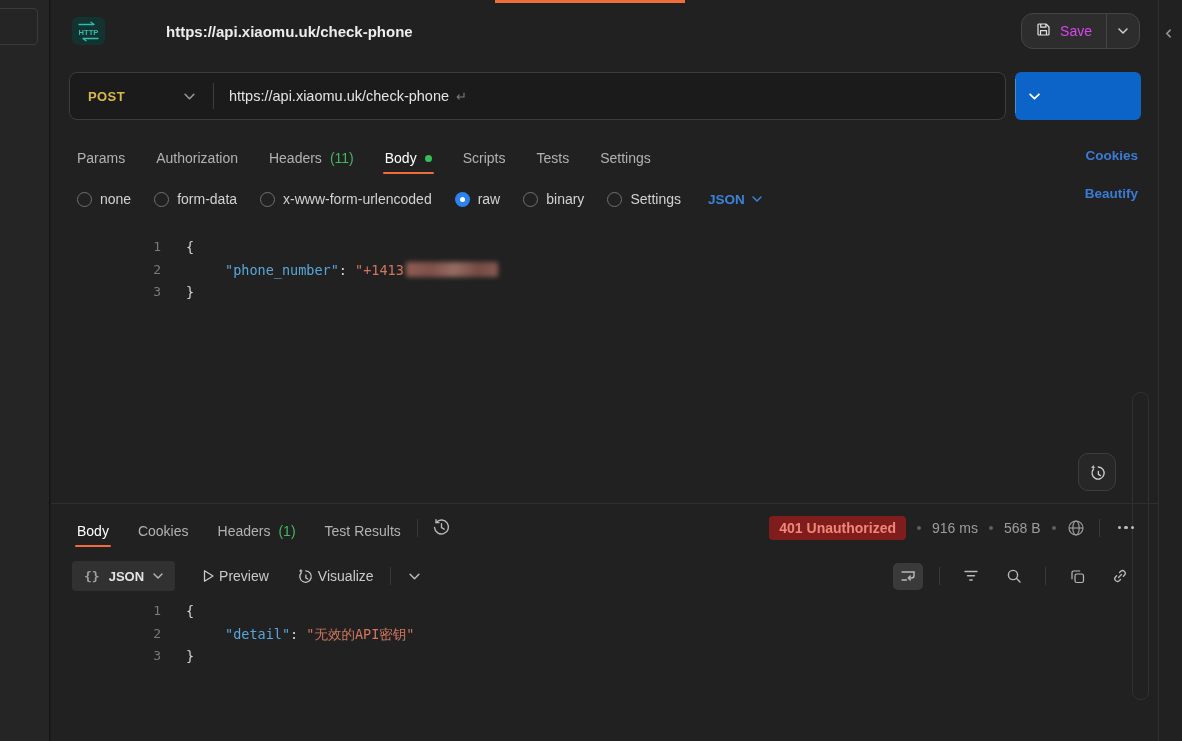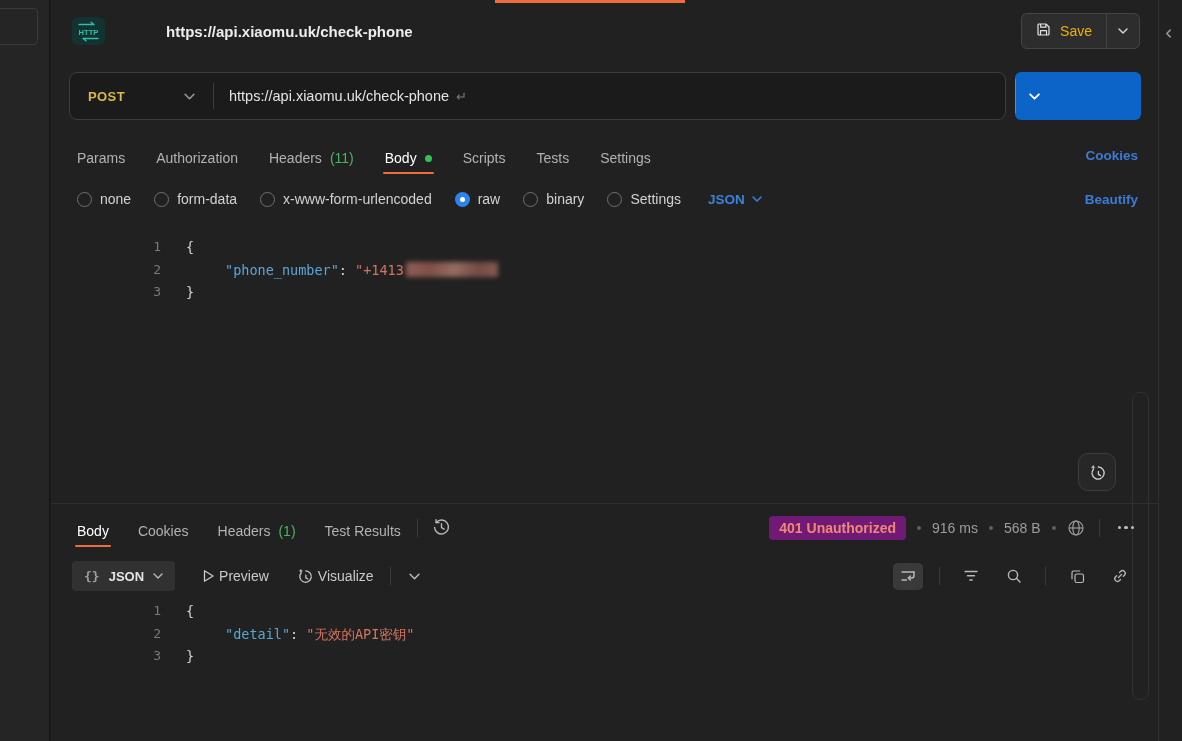--- a/index.html
+++ b/index.html
@@ -21,21 +21,21 @@
   .rail-collapse { position:absolute; top:24px; left:5px; color:#9a9a9a; }
 
   
   .main { position:absolute; left:51px; right:24px; top:0; bottom:0; background:#212121; }
   .top-orange-bar { position:absolute; left:444px; top:0; width:190px; height:3px; background:#ef6c3d; }
 
   
   .top-bar { position:absolute; top:0; left:0; right:0; height:62px; display:flex; align-items:center; padding:0 18px 0 21px;gap:48px; }
   .http-badge { width:33px; height:28px; background:#12332f; border-radius:6px; display:flex; align-items:center; justify-content:center; margin-right:13px; flex:none; }
   .request-title { font-size:15px; font-weight:700; color:#ededed; }
-  .save-btn { margin-left:auto; height:36px; background:#2d2d2d; border:1px solid #454545; border-radius:6px; display:flex; align-items:stretch; color:#eab308; font-size:14px; }
+  .save-btn { margin-left:auto; height:36px; background:#2d2d2d; border:1px solid #454545; border-radius:12px; display:flex; align-items:stretch; color:#d946ef; font-size:14px; }
   .save-main { display:flex; align-items:center; gap:9px; padding:0 14px; }
   .save-split { width:1px; background:#464646; margin:0; }
   .save-caret { padding:0 11px; display:flex; align-items:center; color:#cfcfcf; }
 
   
   .url-container { position:absolute; top:72px; left:18px; width:937px; height:48px; border:1px solid #3d3d3d; border-radius:8px; background:#1b1b1b; display:flex; align-items:center; }
   .method { width:143px; padding:0 18px; display:flex; justify-content:space-between; align-items:center; flex:none; }
   .method-label { font-size:13px; font-weight:700; letter-spacing:.4px; color:#d9b94a; }
   .method-caret { color:#9a9a9a; display:flex; }
   .url-divider { width:1px; height:26px; background:#3d3d3d; flex:none; }
@@ -49,21 +49,21 @@
   
   .req-tabs { position:absolute; top:139px; left:26px; right:20px; height:32px; display:flex; align-items:center; gap:31px; font-size:14px; color:#b2b2b2; }
   .tab { position:relative; display:flex; align-items:center; gap:8px;margin-top:6px; }
   .tab.active { color:#fff; font-weight:500; }
   .tab.active::after { content:""; position:absolute; left:-2px; right:-2px; bottom:-8px; height:2px; background:#ef6c3d; border-radius:1px; }
   .count { color:#45b563; }
   .green-dot { width:7px; height:7px; border-radius:50%; background:#35c056; }
   .link-blue { margin-left:auto; color:#3b7bd8; font-weight:600; font-size:13.5px; }
 
   
-  .body-opts { position:absolute; top:186px; left:26px; right:20px; height:26px; display:flex; align-items:center; gap:23px; font-size:14px; color:#d2d2d2; }
+  .body-opts { position:absolute; top:186px; left:26px; right:20px; height:26px; display:flex; gap:23px; font-size:14px; color:#d2d2d2; }
   .radio-item { display:flex; align-items:center; gap:8px; }
   .radio { width:15px; height:15px; border-radius:50%; border:1.5px solid #707070; flex:none; position:relative; }
   .radio.selected { border:none; background:#2c83f0; }
   .radio.selected::after { content:""; position:absolute; left:5px; top:5px; width:5px; height:5px; border-radius:50%; background:#fff; }
   .format-dd { display:flex; align-items:center; gap:7px; color:#3b82d8; font-weight:700; font-size:13.5px; margin-left:4px; }
 
   
   .editor { font-family:"DejaVu Sans Mono", monospace; font-size:13.5px; line-height:22.5px; color:#d4d4d4; }
   .code-line { display:flex; white-space:pre; }
   .ln { width:110px; text-align:right; color:#7a7a7a; flex:none; font-size:13px; }
@@ -79,21 +79,21 @@
   .postbot-btn { position:absolute; top:453px; left:1027px; width:38px; height:38px; border-radius:10px; background:#272727; border:1px solid #3d3d3d; display:flex; align-items:center; justify-content:center; color:#cfcfcf; }
   .scroll-outline { position:absolute; top:392px; left:1081px; width:17px; height:308px; border:1px solid #313131; border-radius:8px; pointer-events:none; }
 
   
   .response { position:absolute; top:503px; left:0; right:0; bottom:0; border-top:1px solid #2f2f2f; }
   .res-header { display:flex; align-items:center; height:47px; padding:0 20px 0 26px; }
   .res-tabs { display:flex; gap:29px; align-items:center; font-size:14px; color:#b2b2b2; }
   .v-divider { width:1px; height:18px; background:#3a3a3a; margin:0 3px; }
   .history-icon { color:#b9b9b9; display:flex; margin-left:11px; }
   .res-meta { margin-left:auto; display:flex; align-items:center; gap:11px; }
-  .status-badge { background:#701a75; color:#f08876; font-weight:600; font-size:14px; padding:4px 10px; border-radius:4px; }
+  .status-badge { background:#7f1d1d; color:#f08876; font-weight:600; font-size:14px; padding:4px 10px; border-radius:4px; }
   .meta-dot { width:4px; height:4px; border-radius:50%; background:#5f5f5f; }
   .meta-text { color:#9d9d9d; font-size:14px; }
   .globe { color:#9d9d9d; display:flex; }
   .more-dots { display:flex; gap:3px; padding:0 4px; }
   .more-dots i { width:3.5px; height:3.5px; border-radius:50%; background:#bdbdbd; }
 
   .res-toolbar { display:flex; align-items:center; height:42px; padding:0 23px 0 21px; margin-top:4px; }
   .json-pill { display:flex; align-items:center; gap:9px; background:#313131; border-radius:4px; height:30px; padding:0 12px; font-size:13px; color:#9f9f9f; }
   .pill-braces { font-weight:600; font-family:"DejaVu Sans Mono",monospace; }
   .pill-label { color:#e3e3e3; font-weight:600; }

